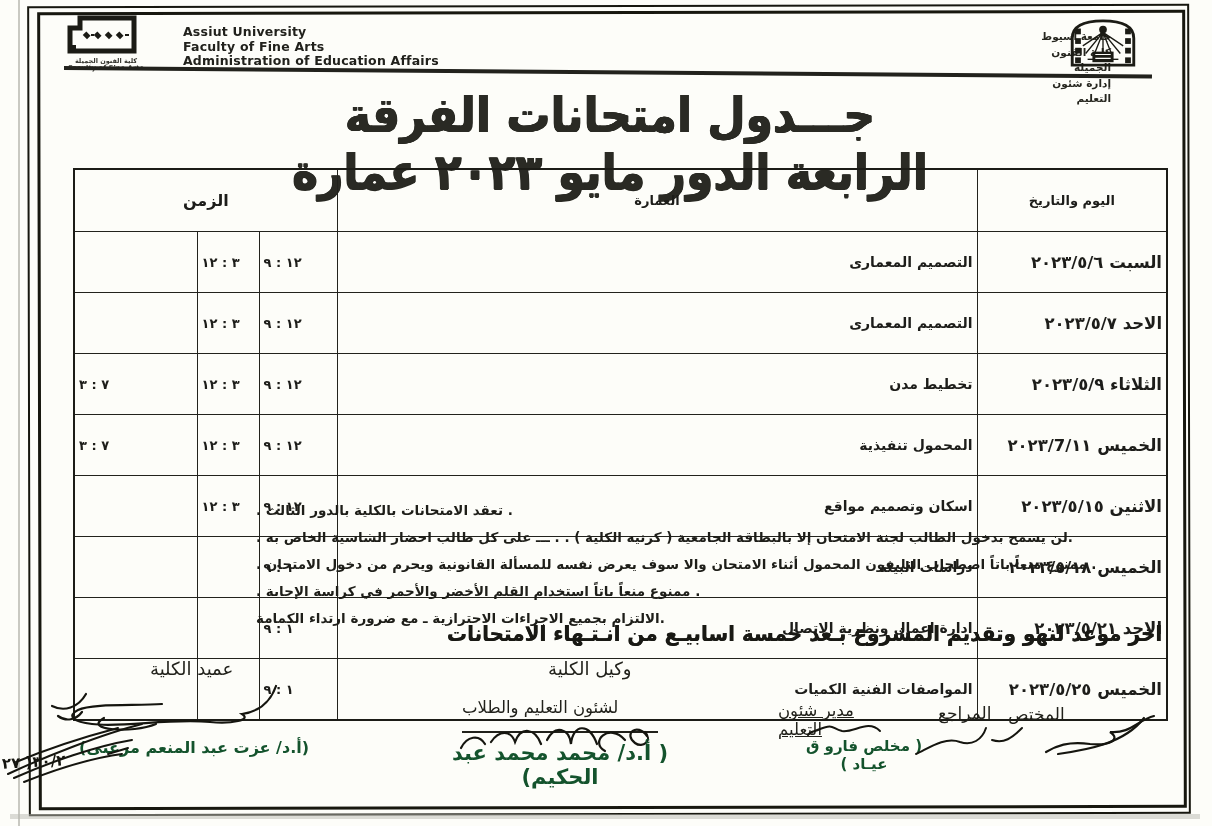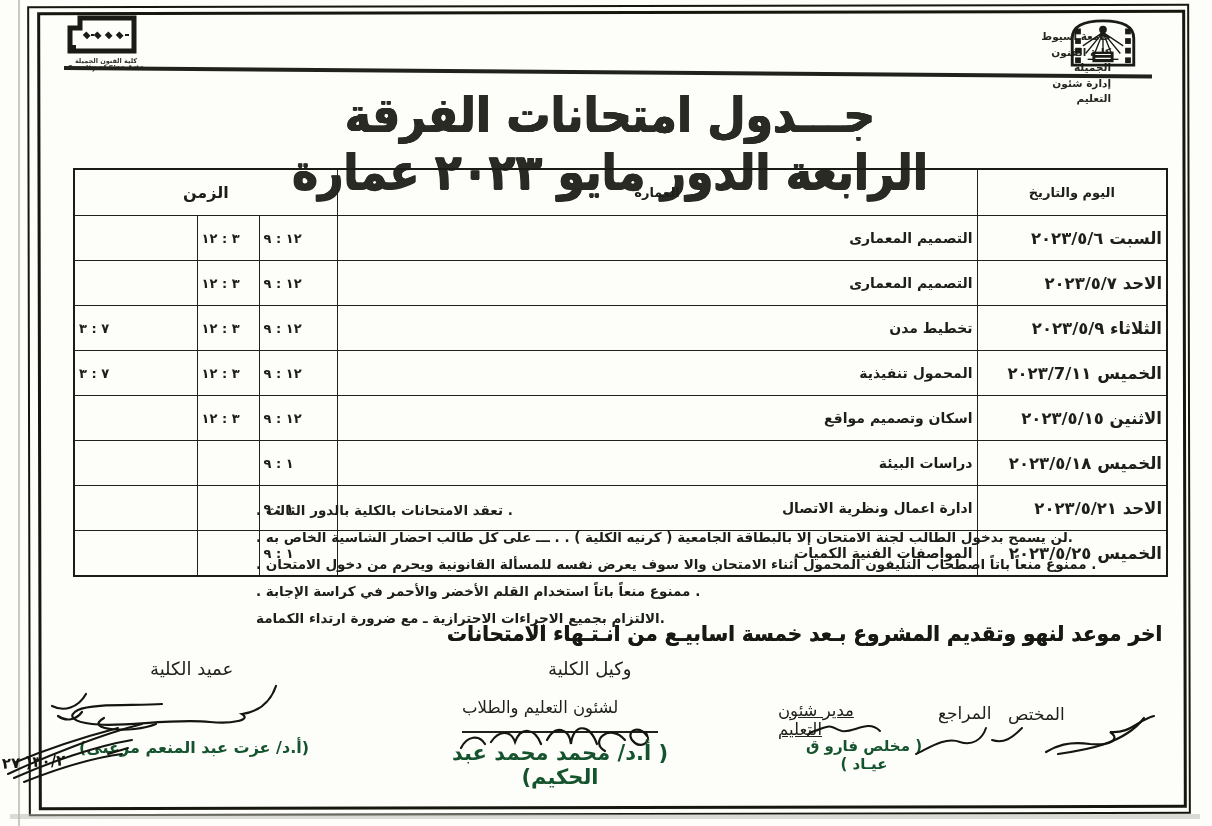--- a/index.html
+++ b/index.html
@@ -26,21 +26,21 @@
                transform:rotate(0.45deg);transform-origin:left center;}
 
   
   .main-title{position:absolute;left:292px;top:92px;width:636px;direction:rtl;text-align:center;
               font-size:44px;font-weight:bold;color:#2a2a24;transform:scaleY(1.12);
               text-shadow:0.6px 0 0 #2a2a24,-0.6px 0 0 #2a2a24,0 0.6px 0 #2a2a24;}
 
   
   .exam-table{position:absolute;left:73px;top:168px;}
   table{border-collapse:collapse;direction:rtl;width:1093px;table-layout:fixed;}
-  th,td{border:1.6px solid #22221d;padding:4px 4px;vertical-align:middle;
+  th,td{border:1.6px solid #22221d;padding:12px 4px;vertical-align:middle;
         overflow:hidden;white-space:nowrap;}
   table{border:2.5px solid #1c1c17;}
   thead th{height:37px;font-weight:bold;}
   tbody td{height:36px;}
   .h-date,.h-subject{font-size:13px;}
   .h-time{font-size:16px;}
   .c-date{font-size:16.5px;font-weight:bold;}
   .c-subject{font-size:14px;font-weight:bold;}
   .c-time{font-size:13px;font-weight:bold;direction:ltr;letter-spacing:1px;}
 
@@ -89,20 +89,25 @@
         <rect x="63" y="19" width="4" height="2"></rect>
         <rect x="29" y="19" width="3" height="2"></rect>
       </g>
     </svg>
   </div>
   <div class="logo-caption">
     <div>كلية الفنون الجميلة</div>
     <div>Faculty of Fine Arts</div>
   </div>
 
+  <div class="header-en">
+    <div>Assiut University</div>
+    <div>Faculty of Fine Arts</div>
+    <div>Administration of Education Affairs</div>
+  </div>
 
   <div class="header-ar">
     <div>جامعة أسيوط</div>
     <div>كلية الفنون الجميلة</div>
     <div>إدارة شئون التعليم</div>
   </div>
   <div class="emblem">
     <svg width="74" height="50" viewBox="0 0 76 52">
       <path d="M6,50 L6,22 Q6,4 38,4 Q70,4 70,22 L70,50 Z" fill="none" stroke="#1b1b15" stroke-width="3"></path>
       <g fill="#1b1b15">

